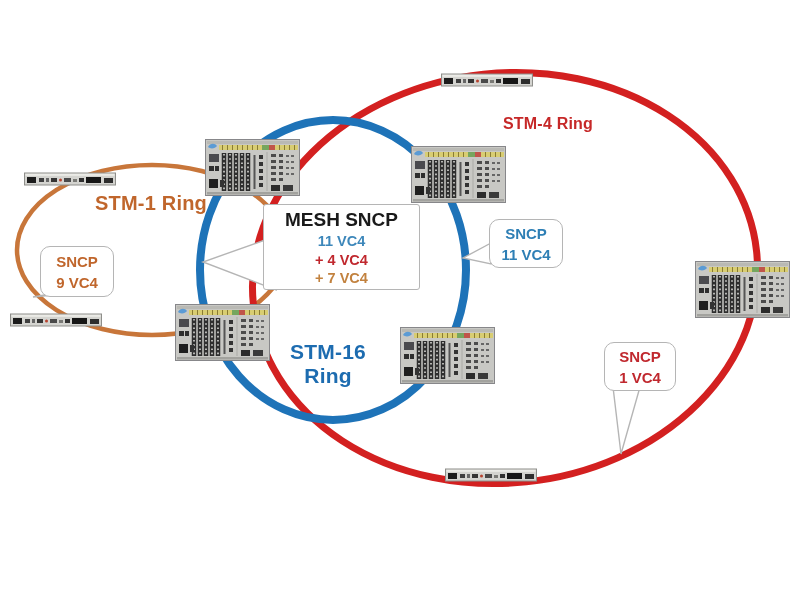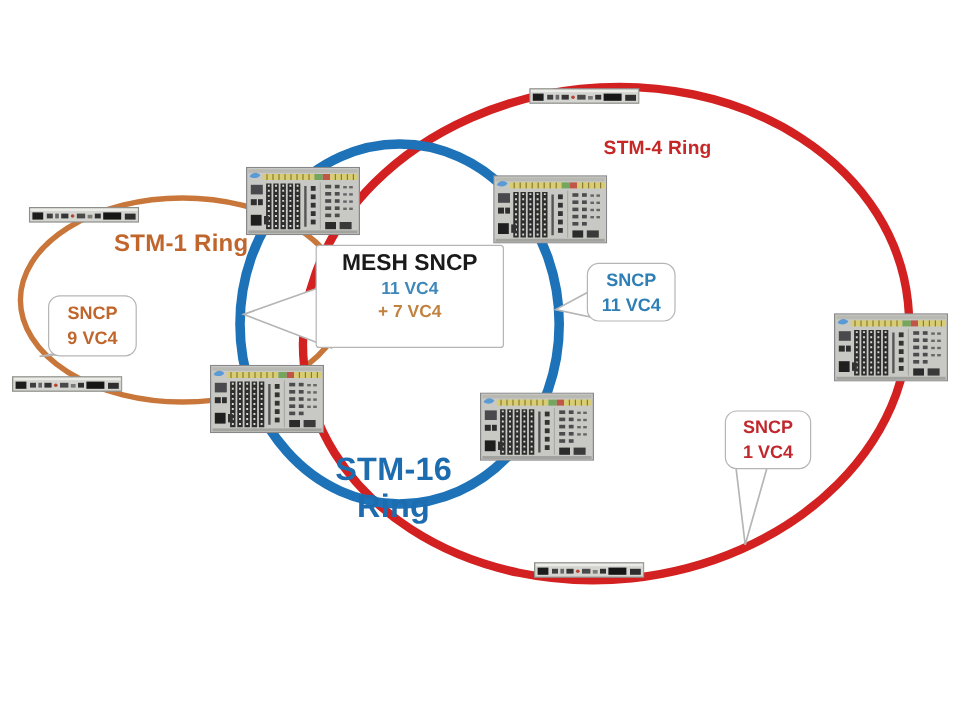--- a/index.html
+++ b/index.html
@@ -4,21 +4,21 @@
 <style>
   html,body{margin:0;padding:0;background:#fff;}
   #stage{
     position:relative;width:800px;height:600px;background:#ffffff;overflow:hidden;
     font-family:"Liberation Sans",sans-serif;
   }
   #rings-svg{position:absolute;left:0;top:0;}
   .ring-label{position:absolute;font-weight:bold;text-align:center;letter-spacing:0.2px;}
   .label-stm1{left:92px;top:192px;width:118px;font-size:20px;color:#c0662c;}
   .label-stm4{left:488px;top:95px;width:120px;font-size:16px;color:#c62828;margin-top:20px;}
-  .label-stm16{left:266px;top:376px;width:124px;font-size:27px;color:#1d6cb0;}
+  .label-stm16{left:266px;top:340px;width:124px;font-size:21px;color:#1d6cb0;}
   .callout{
     position:absolute;background:#ffffff;border:1.6px solid #b5b5b5;border-radius:10px;
     text-align:center;font-weight:bold;font-size:15px;line-height:21px;
     display:flex;flex-direction:column;justify-content:center;
   }
   .co-stm1{left:40px;top:246px;width:72px;height:49px;color:#c0662c;}
   .co-stm16{left:489px;top:219px;width:72px;height:47px;color:#2e7fb5;}
   .co-stm4{left:604px;top:342px;width:70px;height:47px;color:#c0282e;}
   .co-mesh{
     left:263px;top:204px;width:157px;height:86px;border-radius:3px;
@@ -166,16 +166,17 @@
   </div>
 
   <div class="callout co-stm4">
     <span>SNCP</span>
     <span>1 VC4</span>
   </div>
 
   <div class="callout co-mesh">
     <span class="mesh-title">MESH SNCP</span>
     <span class="mesh-line mesh-blue">11 VC4</span>
+    <span class="mesh-line mesh-red">+ 4 VC4</span>
     <span class="mesh-line mesh-orange">+ 7 VC4</span>
   </div>
 
 </div>
 
 </body></html>

